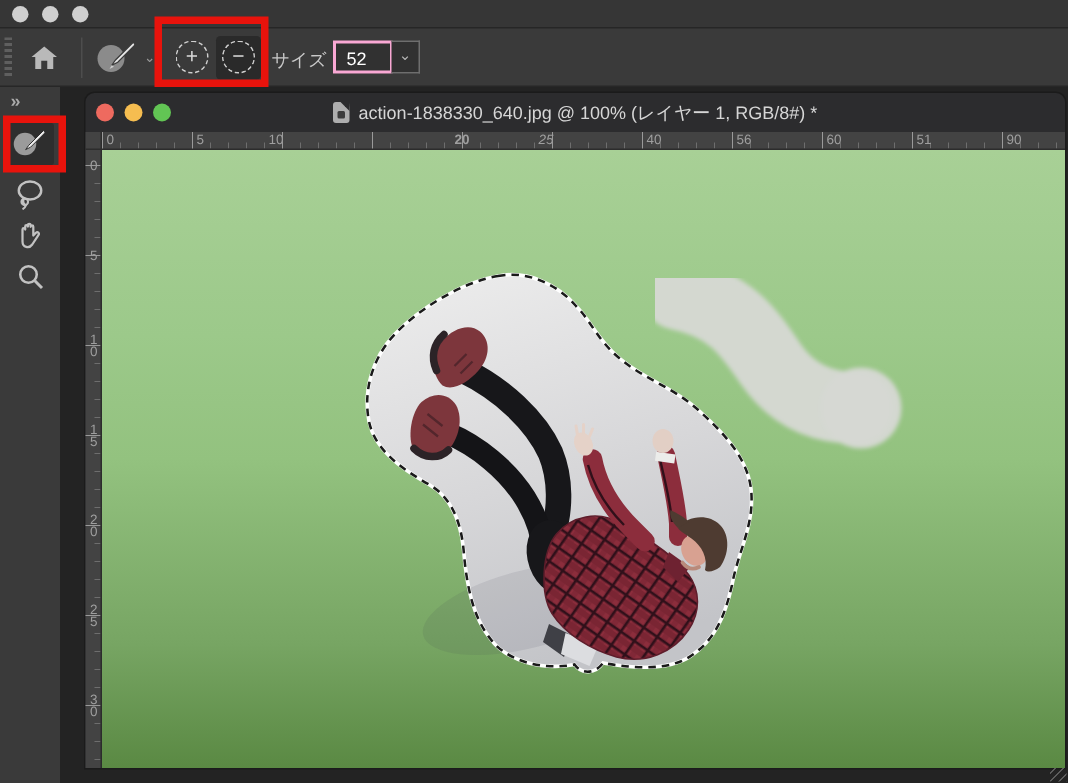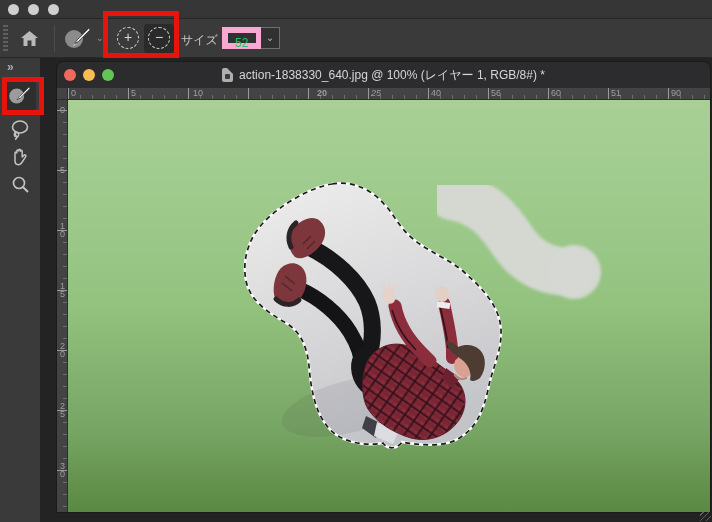--- a/index.html
+++ b/index.html
@@ -10,21 +10,21 @@
   .topbar{left:0;top:0;width:712px;height:18px;background:#363636;}
   .wdot{width:11px;height:11px;border-radius:50%;background:#cfcfcf;top:4px;}
   
   .optionsbar{left:0;top:18px;width:712px;height:40px;background:#3a3a3a;border-top:1px solid #262626;border-bottom:1px solid #272727;box-sizing:border-box;}
   .grip{left:3px;top:6px;width:5px;height:27px;background:repeating-linear-gradient(180deg,#5f5f5f 0 2px,transparent 2px 4px);}
   .vsep{width:1px;background:#4d4d4d;}
   .dashedbtn{width:22px;height:22px;border:1.6px dashed #cfcfcf;border-radius:50%;box-sizing:border-box;
              color:#d8d8d8;font-size:14px;line-height:18px;text-align:center;}
   .pressed{background:#2a2a2a;border-radius:3px;}
   .sizelabel{color:#c9c9c9;font-size:12px;}
-  .sizebox{background:#313131;border:6px solid #f9a8d4;color:#22c55e;font-size:12px;
+  .sizebox{background:#313131;border:2px solid #f9a8d4;color:#ffffff;font-size:12px;
            width:40px;height:22px;line-height:20px;box-sizing:border-box;padding-left:7px;}
   .sizedrop{background:#313131;border:1px solid #6e6e6e;border-left:none;color:#b5b5b5;width:19px;height:22px;
             box-sizing:border-box;text-align:center;font-size:10px;line-height:20px;}
   
   .redbox{border:5px solid #e8130c;box-sizing:border-box;z-index:50;}
   
   .toolpanel{left:0;top:58px;width:40px;height:464px;background:#3a3a3a;}
   .expand{color:#ababab;font-size:12px;font-weight:bold;}
   .toolbtn{width:32px;height:28px;display:flex;align-items:center;justify-content:center;}
   .toolbtn.sel{background:#2e2e2e;border-radius:2px;}
@@ -139,24 +139,24 @@
       <div class="abs titlegrp">
         <div class="docicon"></div>
         <div class="titletext">action-1838330_640.jpg @ 100% (レイヤー 1, RGB/8#) *</div>
       </div>
     </div>
 
     <div class="abs corner"></div>
     <div class="abs hruler" id="hruler">
         <span class="rlabel" style="left: 3px; top: 1px;">0</span>
         <span class="rlabel" style="left: 63px; top: 1px;">5</span>
-        <span class="rlabel" style="left: 125px; top: 1px;">10</span>
+        <span class="rlabel" style="left: 111px; top: 1px;">10</span>
         <span class="rlabel" style="left: 183px; top: 1px; margin-top: 24px;">15</span>
-        <span class="rlabel" style="left: 249px; top: 1px; font-weight: bold;">20</span>
-        <span class="rlabel" style="left: 303px; top: 1px; font-style: italic;">25</span>
+        <span class="rlabel" style="left: 235px; top: 1px; font-weight: bold;">20</span>
+        <span class="rlabel" style="left: 291px; top: 1px; font-style: italic;">25</span>
         <span class="rlabel" style="left: 363px; top: 1px;">40</span>
         <span class="rlabel" style="left: 423px; top: 1px;">56</span>
         <span class="rlabel" style="left: 483px; top: 1px;">60</span>
         <span class="rlabel" style="left: 543px; top: 1px;">51</span>
         <span class="rlabel" style="left: 603px; top: 1px;">90</span>
       </div>
     <div class="abs vruler" id="vruler">
         <span class="vlabel" style="top: 6px; left: 0px;">0</span>
         <span class="vlabel" style="top: 66px; left: 0px;">5</span>
         <span class="vlabel" style="top: 122px; left: 0px;">1

